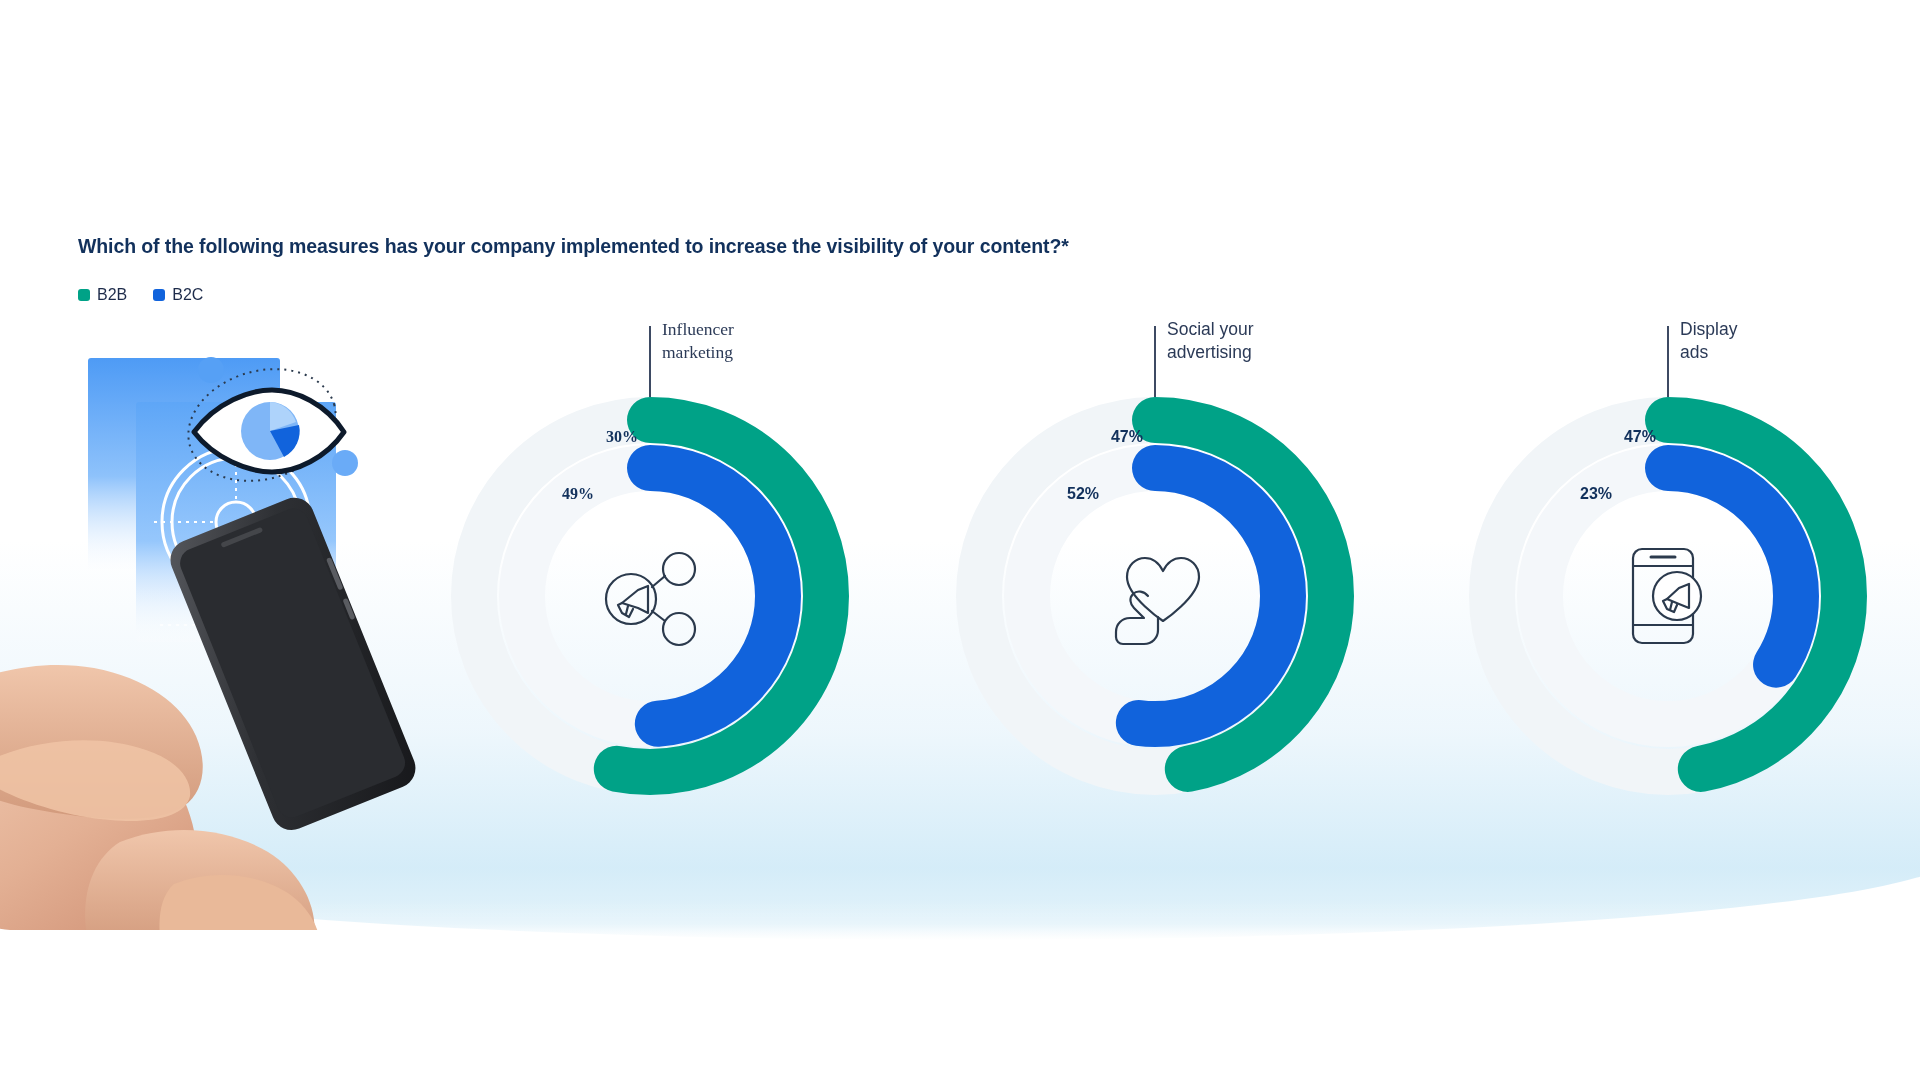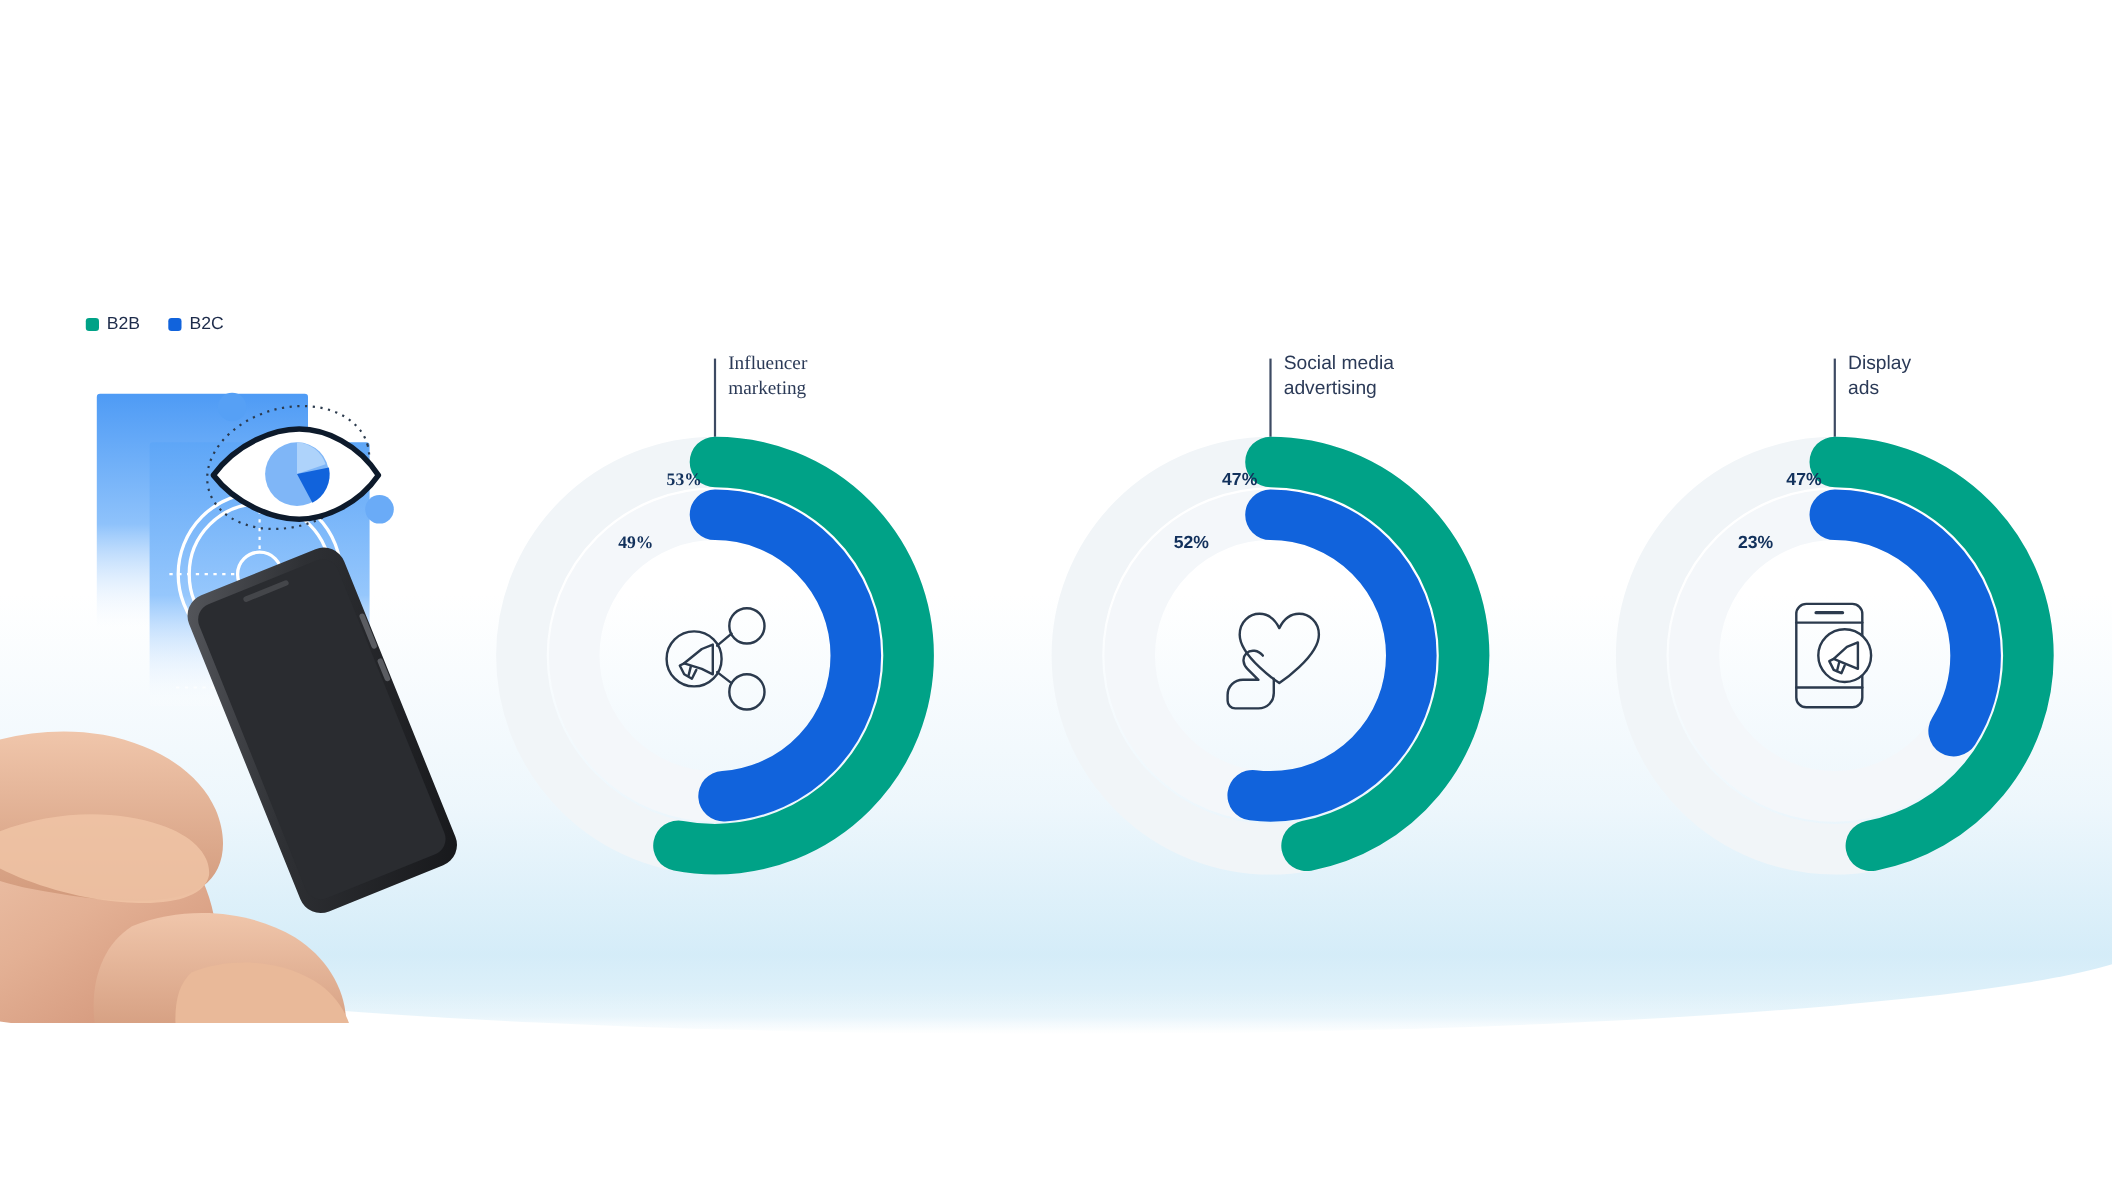--- a/index.html
+++ b/index.html
@@ -147,20 +147,21 @@
   }
 </style>
 </head>
 <body>
 
 <div id="stage">
 
   <div class="bg-band"></div>
   <div class="bg-band-fade"></div>
 
+  <div class="headline">Which of the following measures has your company implemented to increase the visibility of your content?*</div>
 
   <div class="legend">
     <div class="legend-item">
       <span class="legend-swatch" style="background:#00A287"></span>
       <span class="legend-label">B2B</span>
     </div>
     <div class="legend-item">
       <span class="legend-swatch" style="background:#1163DC"></span>
       <span class="legend-label">B2C</span>
     </div>
@@ -269,39 +270,39 @@
     <div class="cat-label">Influencer
 marketing</div>
     <div class="ring-wrap">
       <svg class="ring" width="420" height="420" viewBox="0 0 420 420" xmlns="http://www.w3.org/2000/svg">
         <circle cx="210" cy="210" r="176" fill="none" stroke="#f1f5f8" stroke-width="46"></circle>
         <circle cx="210" cy="210" r="128" fill="none" stroke="#f4f7fa" stroke-width="46"></circle>
         <circle cx="210" cy="210" r="176" fill="none" stroke="#00A287" stroke-width="46" stroke-linecap="round" transform="rotate(-90 210 210)" stroke-dasharray="586.1 519.7"></circle>
         <circle cx="210" cy="210" r="128" fill="none" stroke="#1163DC" stroke-width="46" stroke-linecap="round" transform="rotate(-90 210 210)" stroke-dasharray="394.1 410.2"></circle>
       </svg>
     </div>
-    <div class="pct outer">53%</div>
+    <div class="pct outer">30%</div>
     <div class="pct inner">49%</div>
     <div class="center-icon">
       <svg width="110" height="110" viewBox="0 0 110 110" fill="none" stroke="#2b3a4d" stroke-width="2.2" stroke-linecap="round" stroke-linejoin="round" xmlns="http://www.w3.org/2000/svg">
         <circle cx="36" cy="58" r="25"></circle>
         <circle cx="84" cy="28" r="16"></circle>
         <circle cx="84" cy="88" r="16"></circle>
         <line x1="57" y1="46" x2="70" y2="35"></line>
         <line x1="57" y1="70" x2="70" y2="80"></line>
         <path d="M27 62 L43 49 L53 45 L53 72 L43 67 Z"></path>
         <path d="M27 62 L23 64 L27 72 L34 76 L38 68"></path>
         <line x1="33" y1="65" x2="31" y2="73"></line>
       </svg>
     </div>
   </div>
 
   <div class="chart" style="left:945px; top:318px;">
     <div class="cat-rule"></div>
-    <div class="cat-label">Social media
+    <div class="cat-label">Social your
 advertising</div>
     <div class="ring-wrap">
       <svg class="ring" width="420" height="420" viewBox="0 0 420 420" xmlns="http://www.w3.org/2000/svg">
         <circle cx="210" cy="210" r="176" fill="none" stroke="#f1f5f8" stroke-width="46"></circle>
         <circle cx="210" cy="210" r="128" fill="none" stroke="#f4f7fa" stroke-width="46"></circle>
         <circle cx="210" cy="210" r="176" fill="none" stroke="#00A287" stroke-width="46" stroke-linecap="round" transform="rotate(-90 210 210)" stroke-dasharray="519.7 586.1"></circle>
         <circle cx="210" cy="210" r="128" fill="none" stroke="#1163DC" stroke-width="46" stroke-linecap="round" transform="rotate(-90 210 210)" stroke-dasharray="418.2 386.0"></circle>
       </svg>
     </div>
     <div class="pct outer">47%</div>

